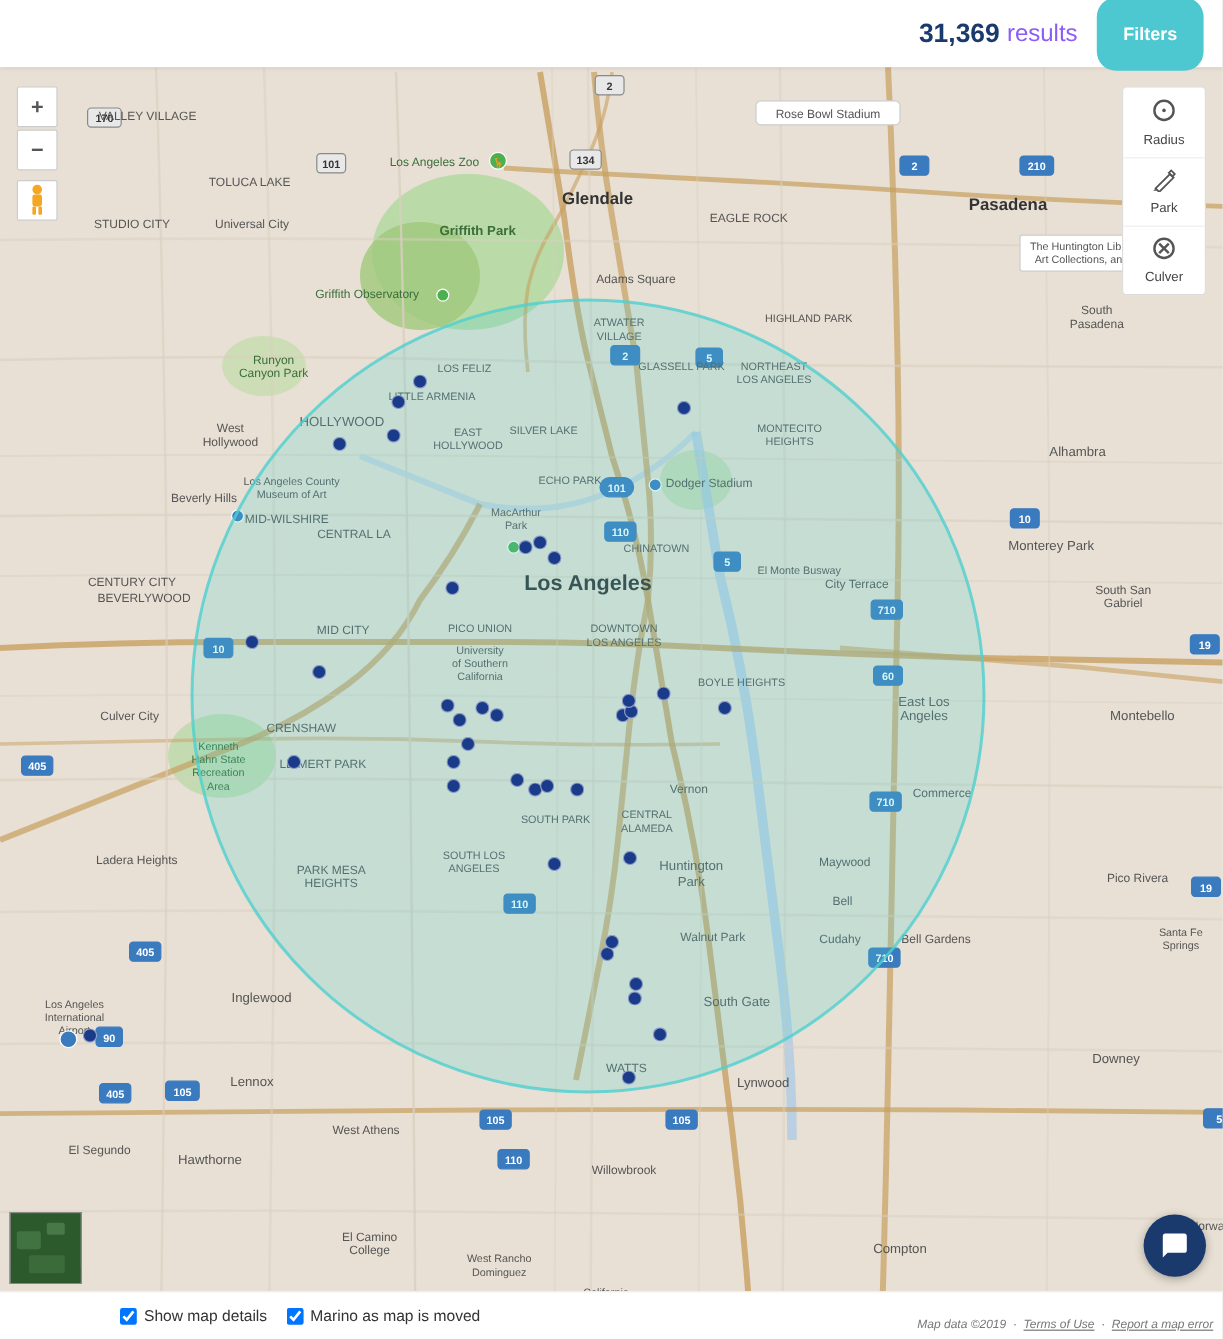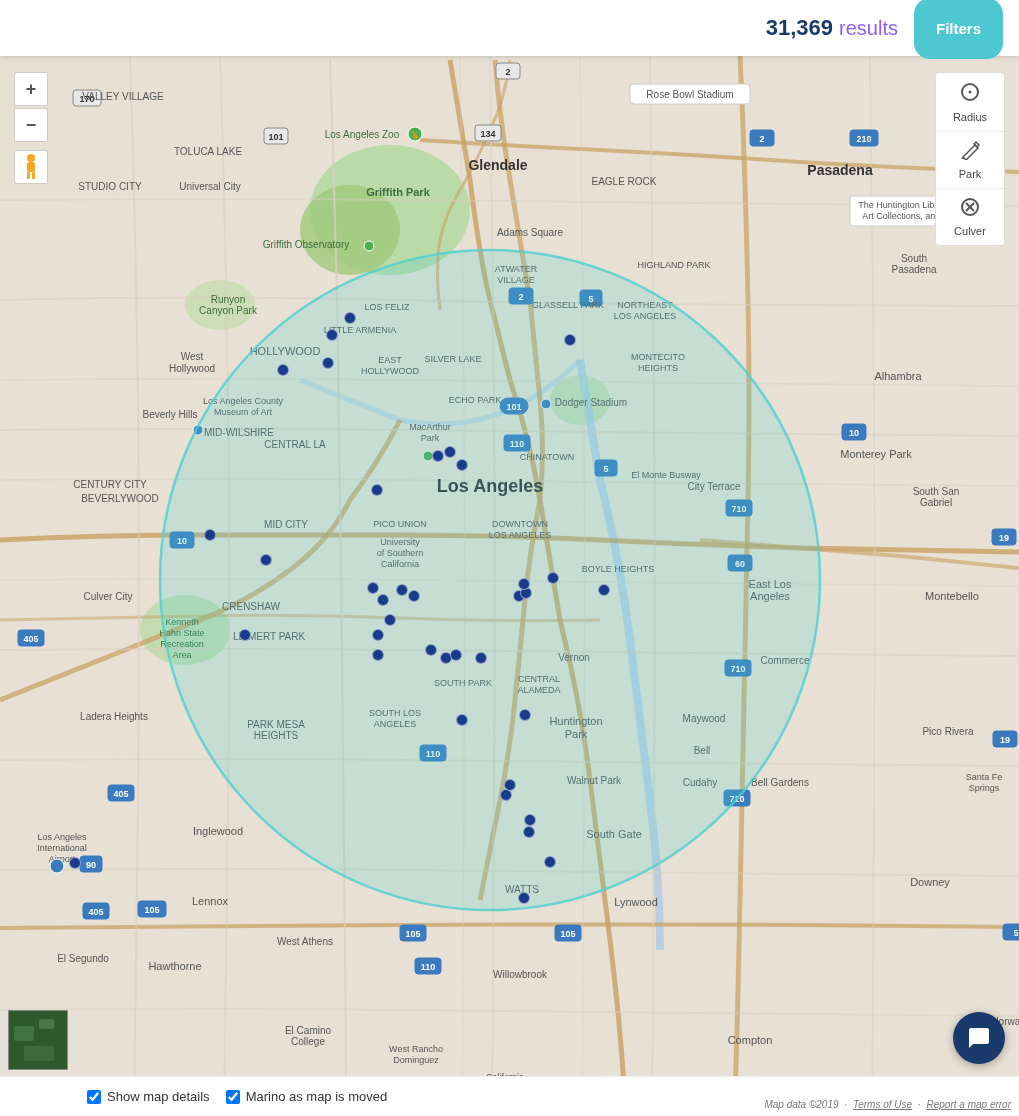--- a/index.html
+++ b/index.html
@@ -136,21 +136,21 @@
     }
 
     
     #bottom-bar {
       position: absolute;
       bottom: 0; left: 0; right: 0;
       height: 40px;
       background: white;
       display: flex;
       align-items: center;
-      padding: 0 11px;
+      padding: 0 24px;
       z-index: 100;
       border-top: 1px solid #eee;
       gap: 16px;
     }
 
     .bottom-bar-item {
       display: flex;
       align-items: center;
       gap: 6px;
       font-size: 13px;

